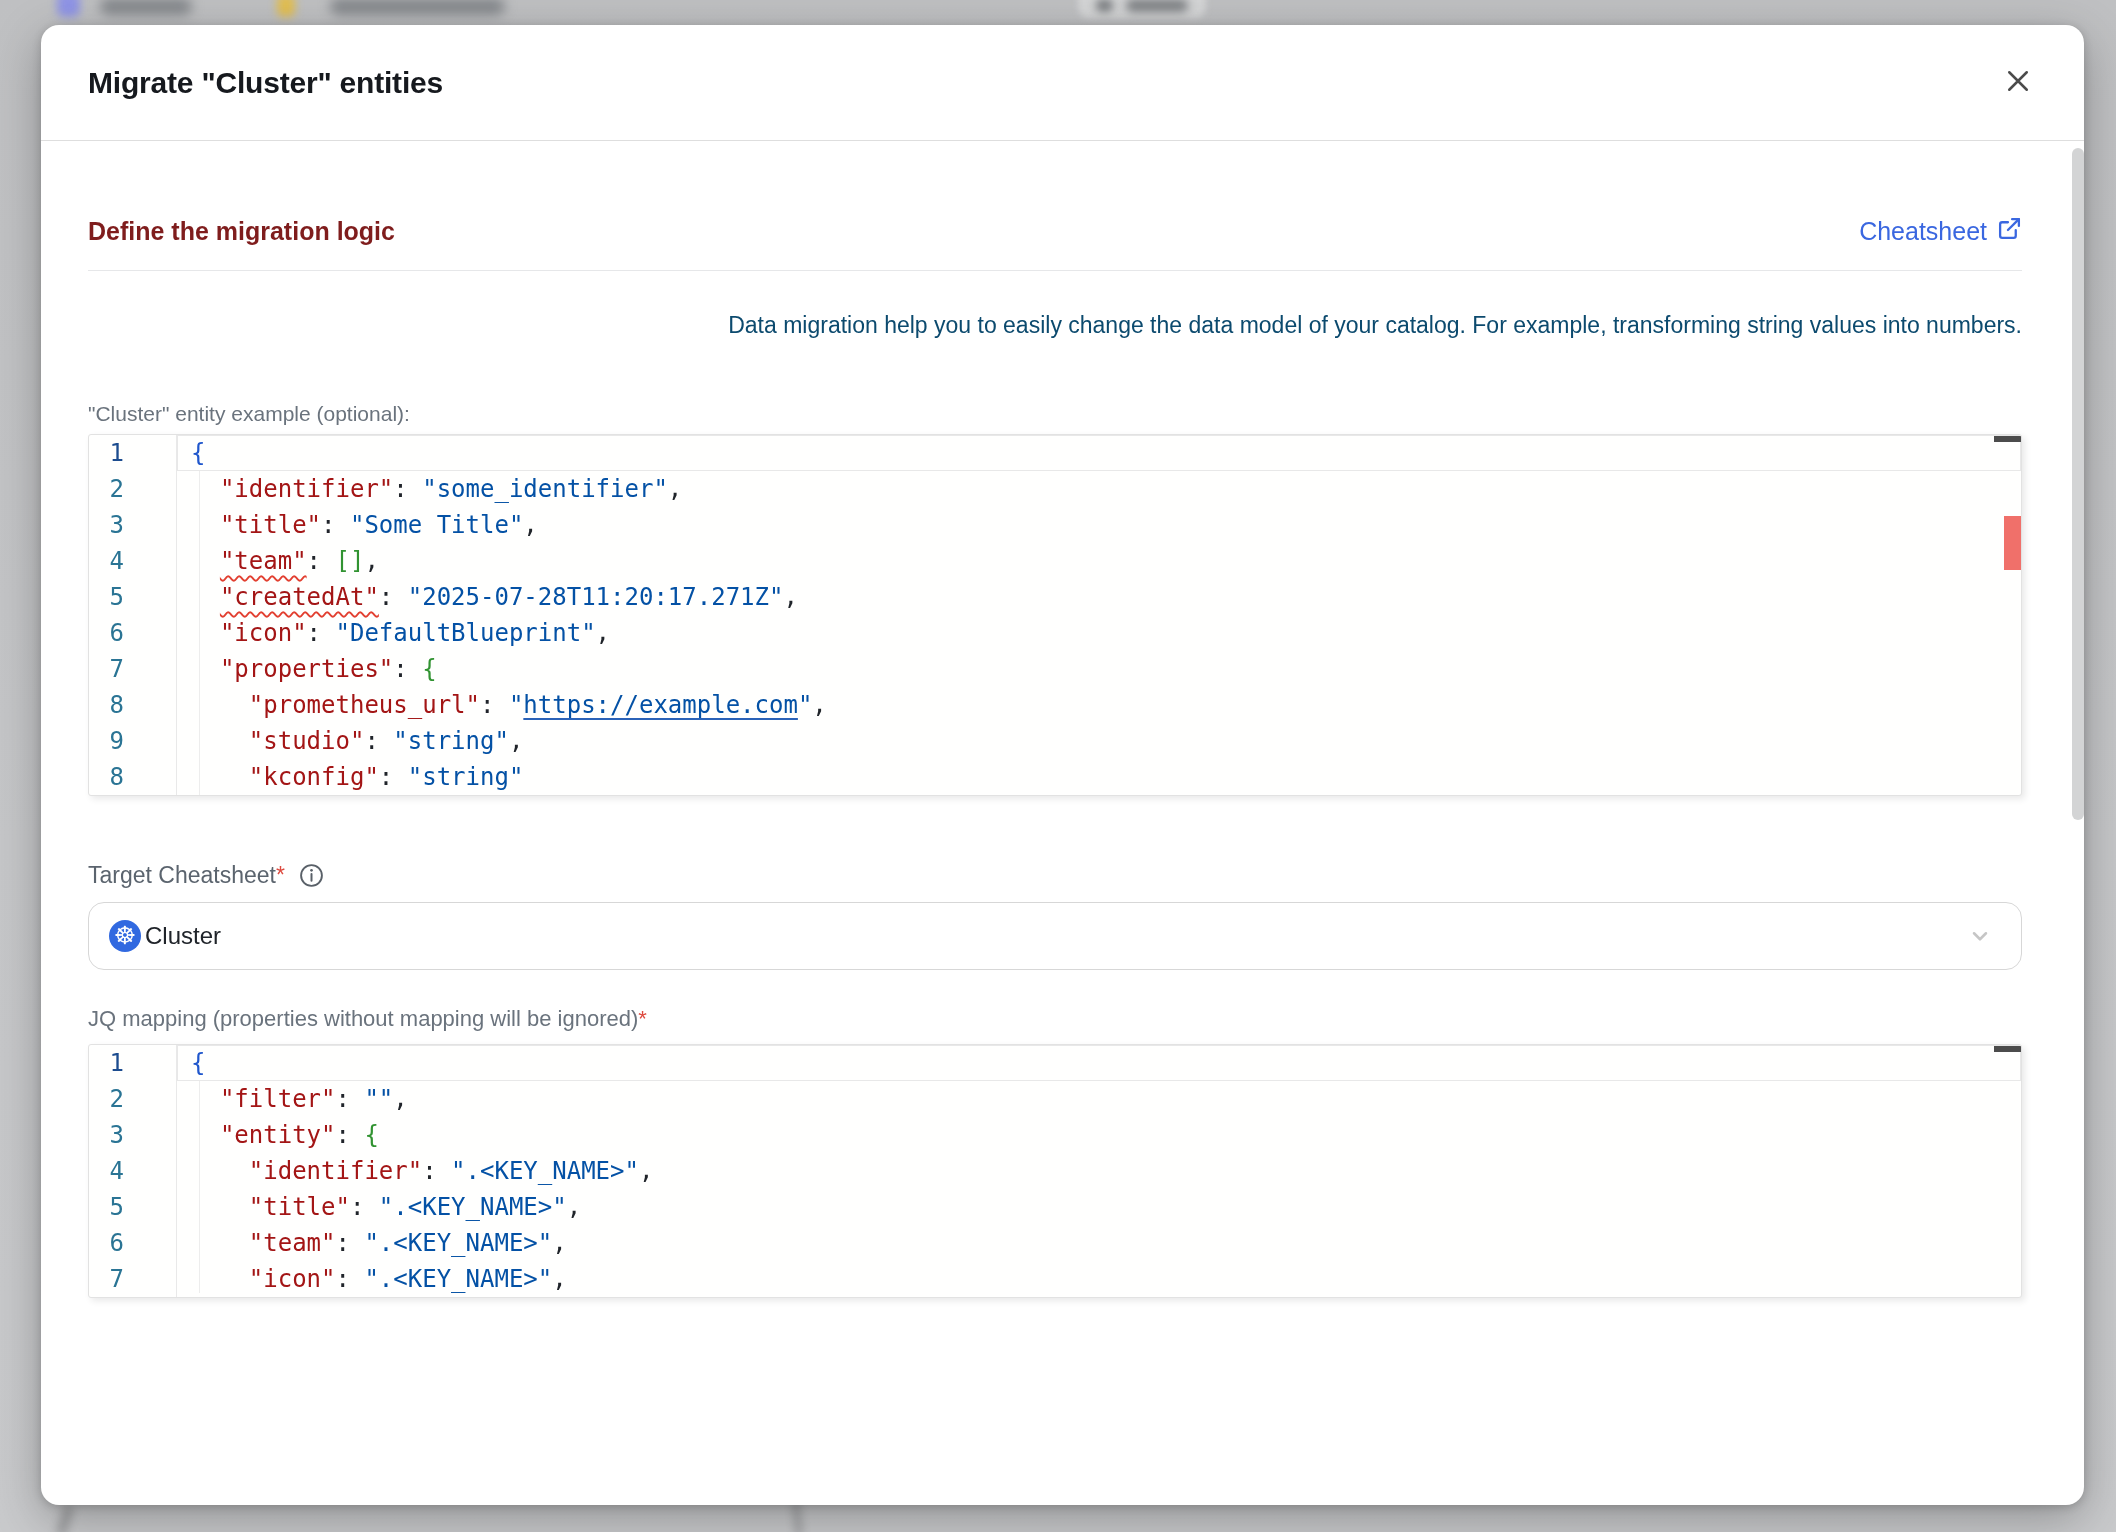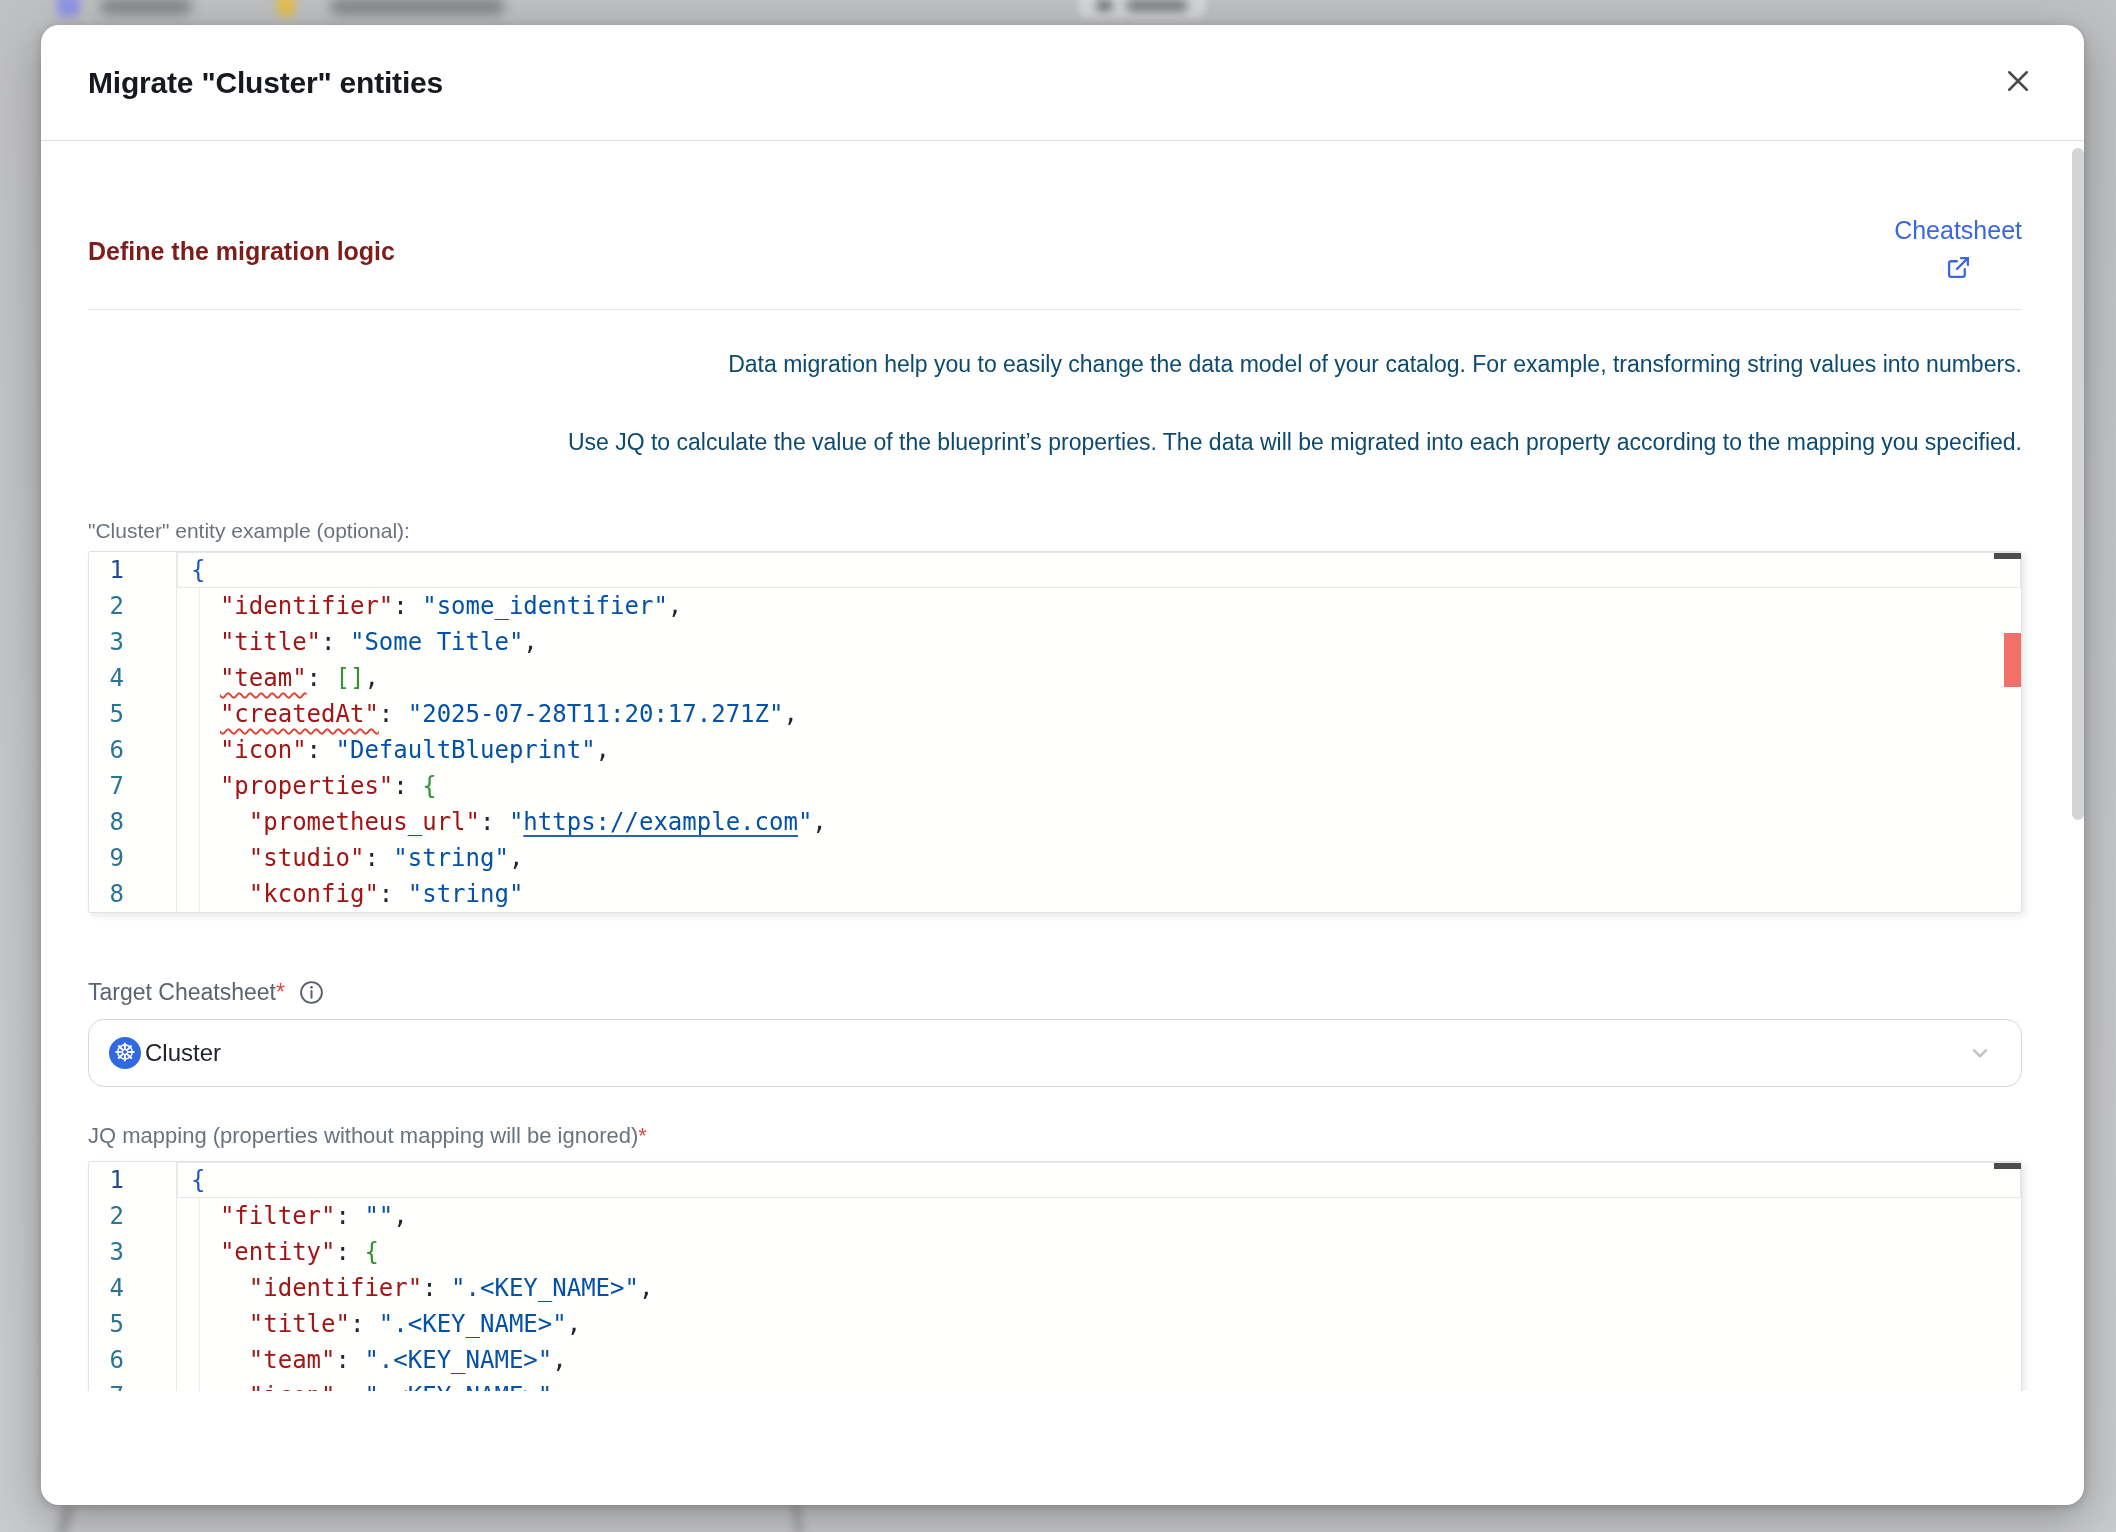--- a/index.html
+++ b/index.html
@@ -38,21 +38,21 @@
   }
   .modal-title { font-size:30px; font-weight:700; color:#16191e; letter-spacing:-0.2px; }
   .close-btn { width:44px; height:44px; display:flex; align-items:center; justify-content:center; cursor:pointer; background:none; border:none; }
 
   .modal-content {
     position:absolute; left:0; top:117px; width:100%; height:1249px;
     padding:0 62px 0 47px; overflow:hidden;
   }
   .section-row { margin-top:74px; display:flex; align-items:center; justify-content:space-between; }
   .section-heading { font-size:25px; font-weight:700; color:#7f1d1d; }
-  .cheatsheet-link { display:flex; align-items:center; gap:10px; font-size:25px; font-weight:500; color:#3a67e0; text-decoration:none; cursor:pointer;flex-direction:column; }
+  .cheatsheet-link { display:flex; align-items:center; gap:10px; font-size:25px; font-weight:500; color:#3a67e0; text-decoration:none; cursor:pointer; }
   .hr { margin-top:23px; height:1px; background:#e6e7e9; }
   .para { font-size:23px; line-height:34px; color:#0c4a6e;text-align:right; }
   .p1 { margin-top:37px; }
   .p2 { margin-top:44px; }
   .field-label { font-size:21px; color:#6a737d; }
   .label-example { margin-top:60px; height:26px; }
 
   
   .editor {
     position:relative; margin-top:6px; background:#fffffe;
@@ -151,21 +151,20 @@
             <polyline points="14.5,3 21,3 21,9.5"></polyline>
             <line x1="10.5" y1="13.5" x2="21" y2="3"></line>
           </svg>
         </span>
       </a>
     </div>
 
     <div class="hr"></div>
 
     <p class="para p1">Data migration help you to easily change the data model of your catalog. For example, transforming string values into numbers.</p>
-    <p class="para p2">Use JQ to calculate the value of the blueprint’s properties. The data will be migrated into each property according to the mapping you specified.</p>
 
     <div class="field-label label-example">"Cluster" entity example (optional):</div>
 
     <div class="editor ed1">
       <div class="ed-guide" style="top:36px;height:324px;"></div>
       <div class="ed-vbar"></div>
       <div class="ed-ruler-error"></div>
     <div class="ed-row cur">
           <div class="ed-gut">1</div>
           <div class="ed-code"><span class="tok-b1">{</span></div>

